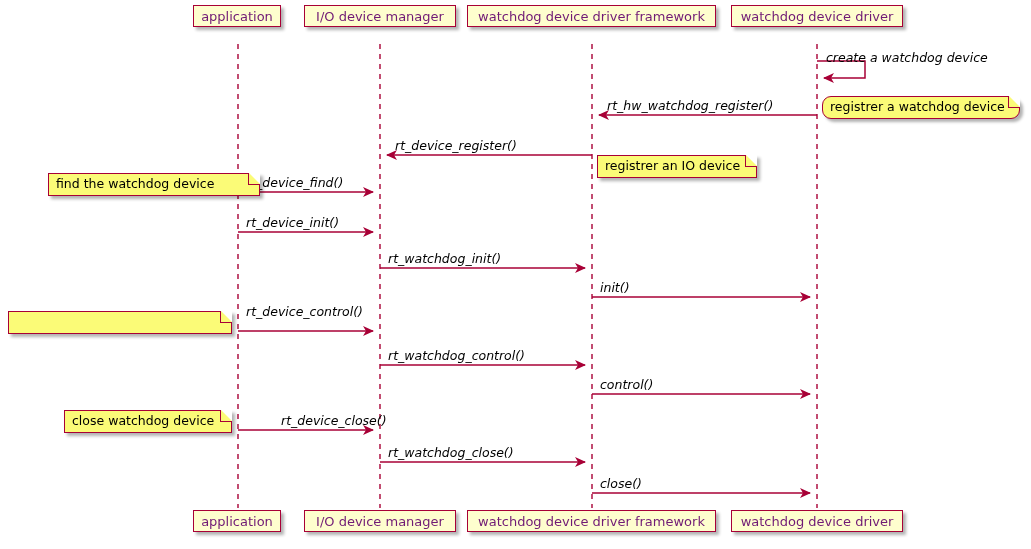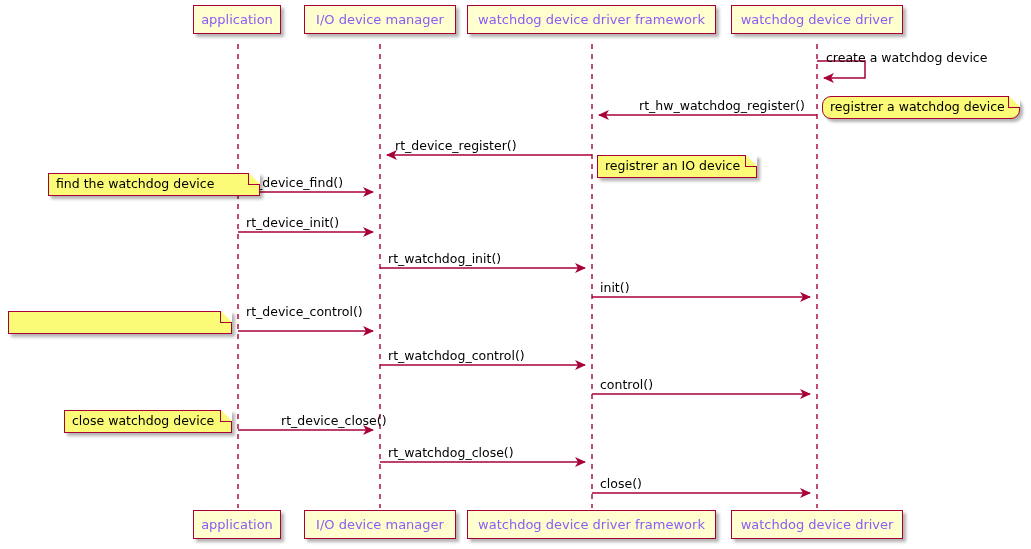--- a/index.html
+++ b/index.html
@@ -25,29 +25,29 @@
     width: 1031px;
     height: 549px;
   }
   
   .participant {
     position: absolute;
     box-sizing: border-box;
     background: #FEFECE;
     border: 1.5px solid #A80036;
     box-shadow: 3px 3px 3px rgba(0,0,0,0.30);
-    color: #8b5cf6;
+    color: #701a75;
     font-size: 13px;
     line-height: 1;
     display: flex;
     align-items: center;
     justify-content: center;
     white-space: nowrap;
     padding: 0 9px;
-    height: 29px;
+    height: 22px;
   }
   
   .note {
     position: absolute;
     box-sizing: border-box;
     background: #FBFB77;
     border: 1.3px solid #A80036;
     box-shadow: 3px 3px 3px rgba(0,0,0,0.30);
     color: #000000;
     font-size: 12.5px;
@@ -79,20 +79,21 @@
     border-left: 12px solid transparent;
     border-top: 12px solid #FFFFFF;
   }
   
   .msg-label {
     position: absolute;
     color: #000000;
     font-size: 12.5px;
     line-height: 1;
     white-space: nowrap;
+    font-style: italic;
   }
 </style>
 </head>
 <body>
 
 <div id="diagram">
 
   <svg id="svg-layer" width="1031" height="549" viewBox="0 0 1031 549" xmlns="http://www.w3.org/2000/svg">
     <defs>
       <marker id="arrow-right" markerWidth="12" markerHeight="10" refX="10" refY="5" orient="auto" markerUnits="userSpaceOnUse">
@@ -161,21 +162,21 @@
   </div>
   <div class="participant" style="left:467px; top:510px; width:249px;">
     <span>watchdog device driver framework</span>
   </div>
   <div class="participant" style="left:731px; top:510px; width:172px;">
     <span>watchdog device driver</span>
   </div>
 
   <div class="msg-label" style="left:826px; top:52px;">create a watchdog device</div>
 
-  <div class="msg-label" style="left:607px; top:100px;margin-left:32px;">rt_hw_watchdog_register()</div>
+  <div class="msg-label" style="left:607px; top:100px;">rt_hw_watchdog_register()</div>
 
   <div class="msg-label" style="left:395px; top:140px;">rt_device_register()</div>
 
   <div class="msg-label" style="left:246px; top:177px;">rt_device_find()</div>
 
   <div class="msg-label" style="left:246px; top:217px;">rt_device_init()</div>
 
   <div class="msg-label" style="left:388px; top:253px;">rt_watchdog_init()</div>
 
   <div class="msg-label" style="left:600px; top:282px;">init()</div>

